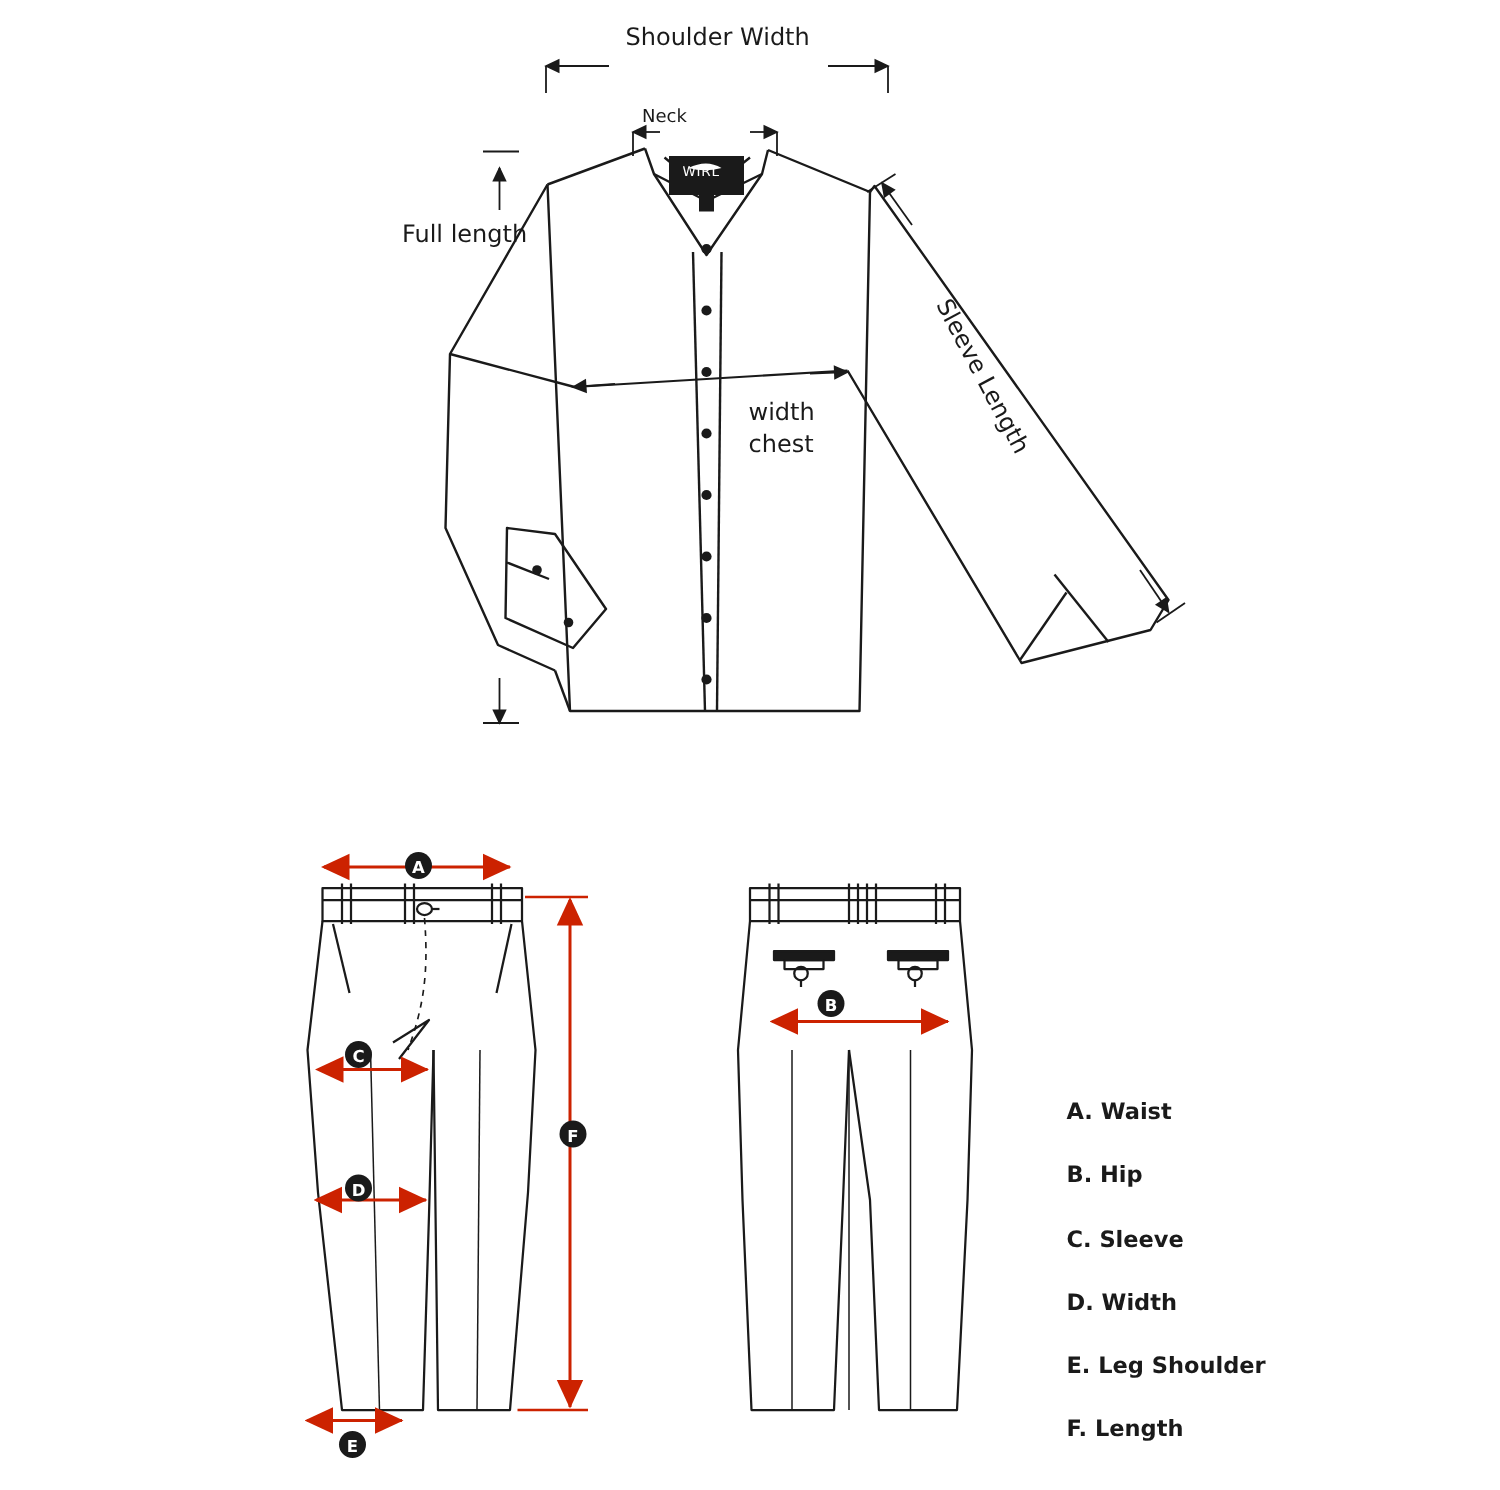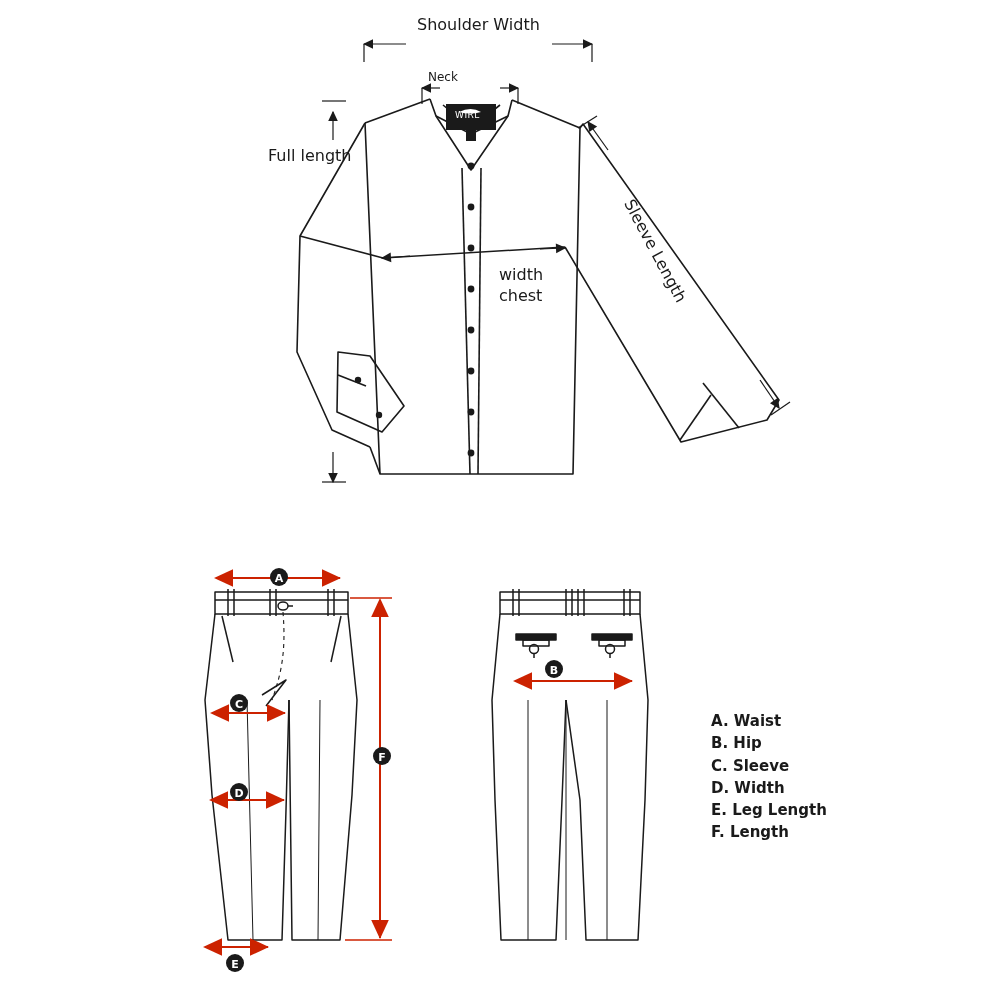--- a/index.html
+++ b/index.html
@@ -73,20 +73,21 @@
   #legend {
     position: absolute;
     left: 711px;
     top: 710px;
     font-size: 15px;
     font-weight: bold;
     line-height: 22.3px;
   }
   #legend div {
     white-space: pre;
+    margin-top: 20px;
   }
 </style>
 </head>
 <body>
 
 <div id="stage">
 
   <svg class="diagram" viewBox="0 0 1000 993">
     <defs>
       <marker id="arrB" markerWidth="9" markerHeight="9" refX="8" refY="4.5" orient="auto">
@@ -293,17 +294,17 @@
   <div class="lbl" id="lbl-chest-line1">width</div>
   <div class="lbl" id="lbl-chest-line2">chest</div>
   <div class="lbl" id="lbl-sleeve-length">Sleeve Length</div>
   <div class="lbl" id="lbl-brand">WIRL</div>
 
   <div id="legend">
     <div>A. Waist</div>
     <div>B. Hip</div>
     <div>C. Sleeve</div>
     <div>D. Width</div>
-    <div>E. Leg Length</div>
+    <div>E. Leg Shoulder</div>
     <div>F. Length</div>
   </div>
 
 </div>
 
 </body></html>

